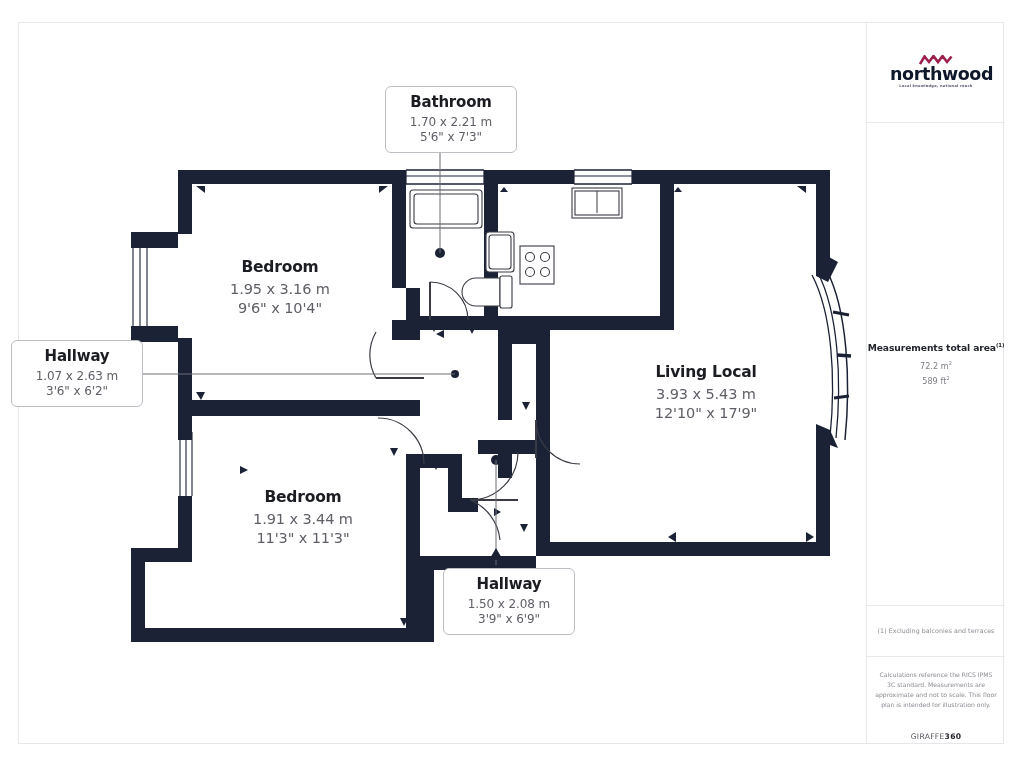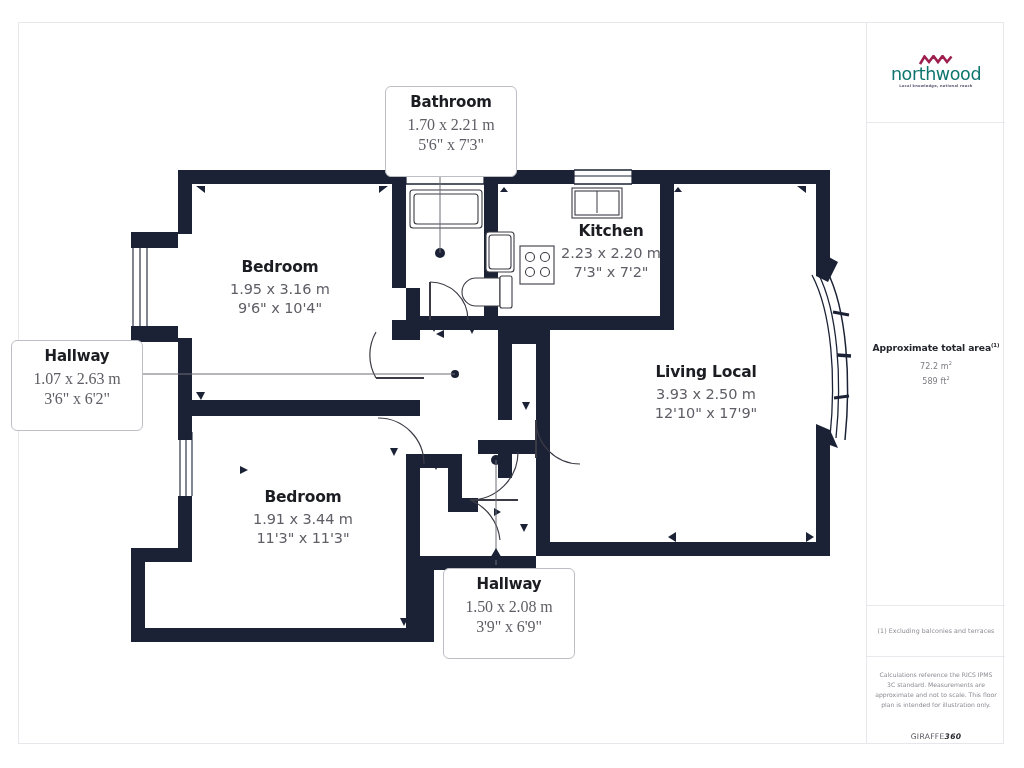--- a/index.html
+++ b/index.html
@@ -54,24 +54,24 @@
     width: 138px; height: 100px;
     display: flex;
     align-items: center;
     justify-content: center;
     flex-direction: column;
   }
   .logo-wrap { position: relative; width: 92px; text-align: center; }
   .logo-mark { display: block; margin: 0 auto 1px auto; }
   .logo-word {
     font-family: "DejaVu Sans", sans-serif;
-    font-weight: normal;
+    font-weight: bold;
     font-size: 17.5px;
     letter-spacing: -0.4px;
-    color: #0f766e;
+    color: #0f172a;
     line-height: 1;
   }
   .logo-tag {
     font-family: "DejaVu Sans", sans-serif;
     font-size: 3.6px;
     font-weight: bold;
     letter-spacing: 0.25px;
     color: #5c5470;
     margin-top: 2px;
     line-height: 1;
@@ -127,21 +127,21 @@
     position: absolute;
     left: 0;
     top: 710px;
     width: 138px;
     text-align: center;
     font-family: "DejaVu Sans", sans-serif;
     font-size: 7.6px;
     color: #55555e;
     letter-spacing: 0.3px;
   }
-  .giraffe b { color: #23252c; font-weight: bold; font-style: italic; }
+  .giraffe b { color: #23252c; font-weight: bold; }
 
   
   #plan {
     position: absolute;
     left: 0; top: 0;
     width: 1024px; height: 768px;
   }
 
   
   .label {
@@ -163,24 +163,24 @@
   .label .dim {
     font-size: 14.5px;
     display: block;
     letter-spacing: -0.1px;
     color: #5e5e66;
   }
   .label.boxed {
     background: #ffffff;
     border: 1px solid #bdbdc4;
     border-radius: 6px;
-    padding: 6px 9px 21px 9px;
+    padding: 6px 9px 7px 9px;
   }
   .label.boxed .rname { font-size: 15px; }
-  .label.boxed .dim { font-size: 16px; font-family: Liberation Serif, serif; }
+  .label.boxed .dim { font-size: 12px; }
 </style>
 </head>
 <body>
 
 <div id="page">
 
   <div class="page-frame"></div>
 
   <svg id="plan" viewBox="0 0 1024 768">
     <g>
@@ -361,35 +361,30 @@
     <span class="dim">1.70 x 2.21 m</span>
     <span class="dim">5'6" x 7'3"</span>
   </div>
 
   <div class="label" style="left:200px; top:258px; width:160px;">
     <span class="rname">Bedroom</span>
     <span class="dim">1.95 x 3.16 m</span>
     <span class="dim">9'6" x 10'4"</span>
   </div>
 
-  <div class="label" style="left:535px; top:222px; width:152px;">
-    <span class="rname">Kitchen</span>
-    <span class="dim">2.23 x 2.20 m</span>
-    <span class="dim">7'3" x 7'2"</span>
-  </div>
 
   <div class="label boxed" style="left:11px; top:340px; width:112px;">
     <span class="rname">Hallway</span>
     <span class="dim">1.07 x 2.63 m</span>
     <span class="dim">3'6" x 6'2"</span>
   </div>
 
   <div class="label" style="left:620px; top:363px; width:172px;">
     <span class="rname">Living Local</span>
-    <span class="dim">3.93 x 2.50 m</span>
+    <span class="dim">3.93 x 5.43 m</span>
     <span class="dim">12'10" x 17'9"</span>
   </div>
 
   <div class="label" style="left:222px; top:488px; width:162px;">
     <span class="rname">Bedroom</span>
     <span class="dim">1.91 x 3.44 m</span>
     <span class="dim">11'3" x 11'3"</span>
   </div>
 
   <div class="label boxed" style="left:443px; top:568px; width:112px;">
@@ -409,21 +404,21 @@
         <svg class="logo-mark" width="34" height="10" viewBox="0 0 34 10">
           <path d="M1,9 L5.5,1.5 L10,7 L14.5,1 L19,7 L23.5,1 L28,7 L32.5,1.5" fill="none" stroke="#9e1f4e" stroke-width="2.6" stroke-linejoin="miter"></path>
         </svg>
         <div class="logo-word">northwood</div>
         <div class="logo-tag">Local knowledge, national reach</div>
       </div>
     </div>
 
     <div class="area-block">
       <div class="area-title">
-        <span>Approximate total area</span><sup>(1)</sup>
+        <span>Measurements total area</span><sup>(1)</sup>
       </div>
       <div class="area-val">
         <span>72.2 m</span><sup>2</sup>
       </div>
       <div class="area-val" style="margin-top:4px;">
         <span>589 ft</span><sup>2</sup>
       </div>
     </div>
 
     <div class="note-block">(1) Excluding balconies and terraces</div>

